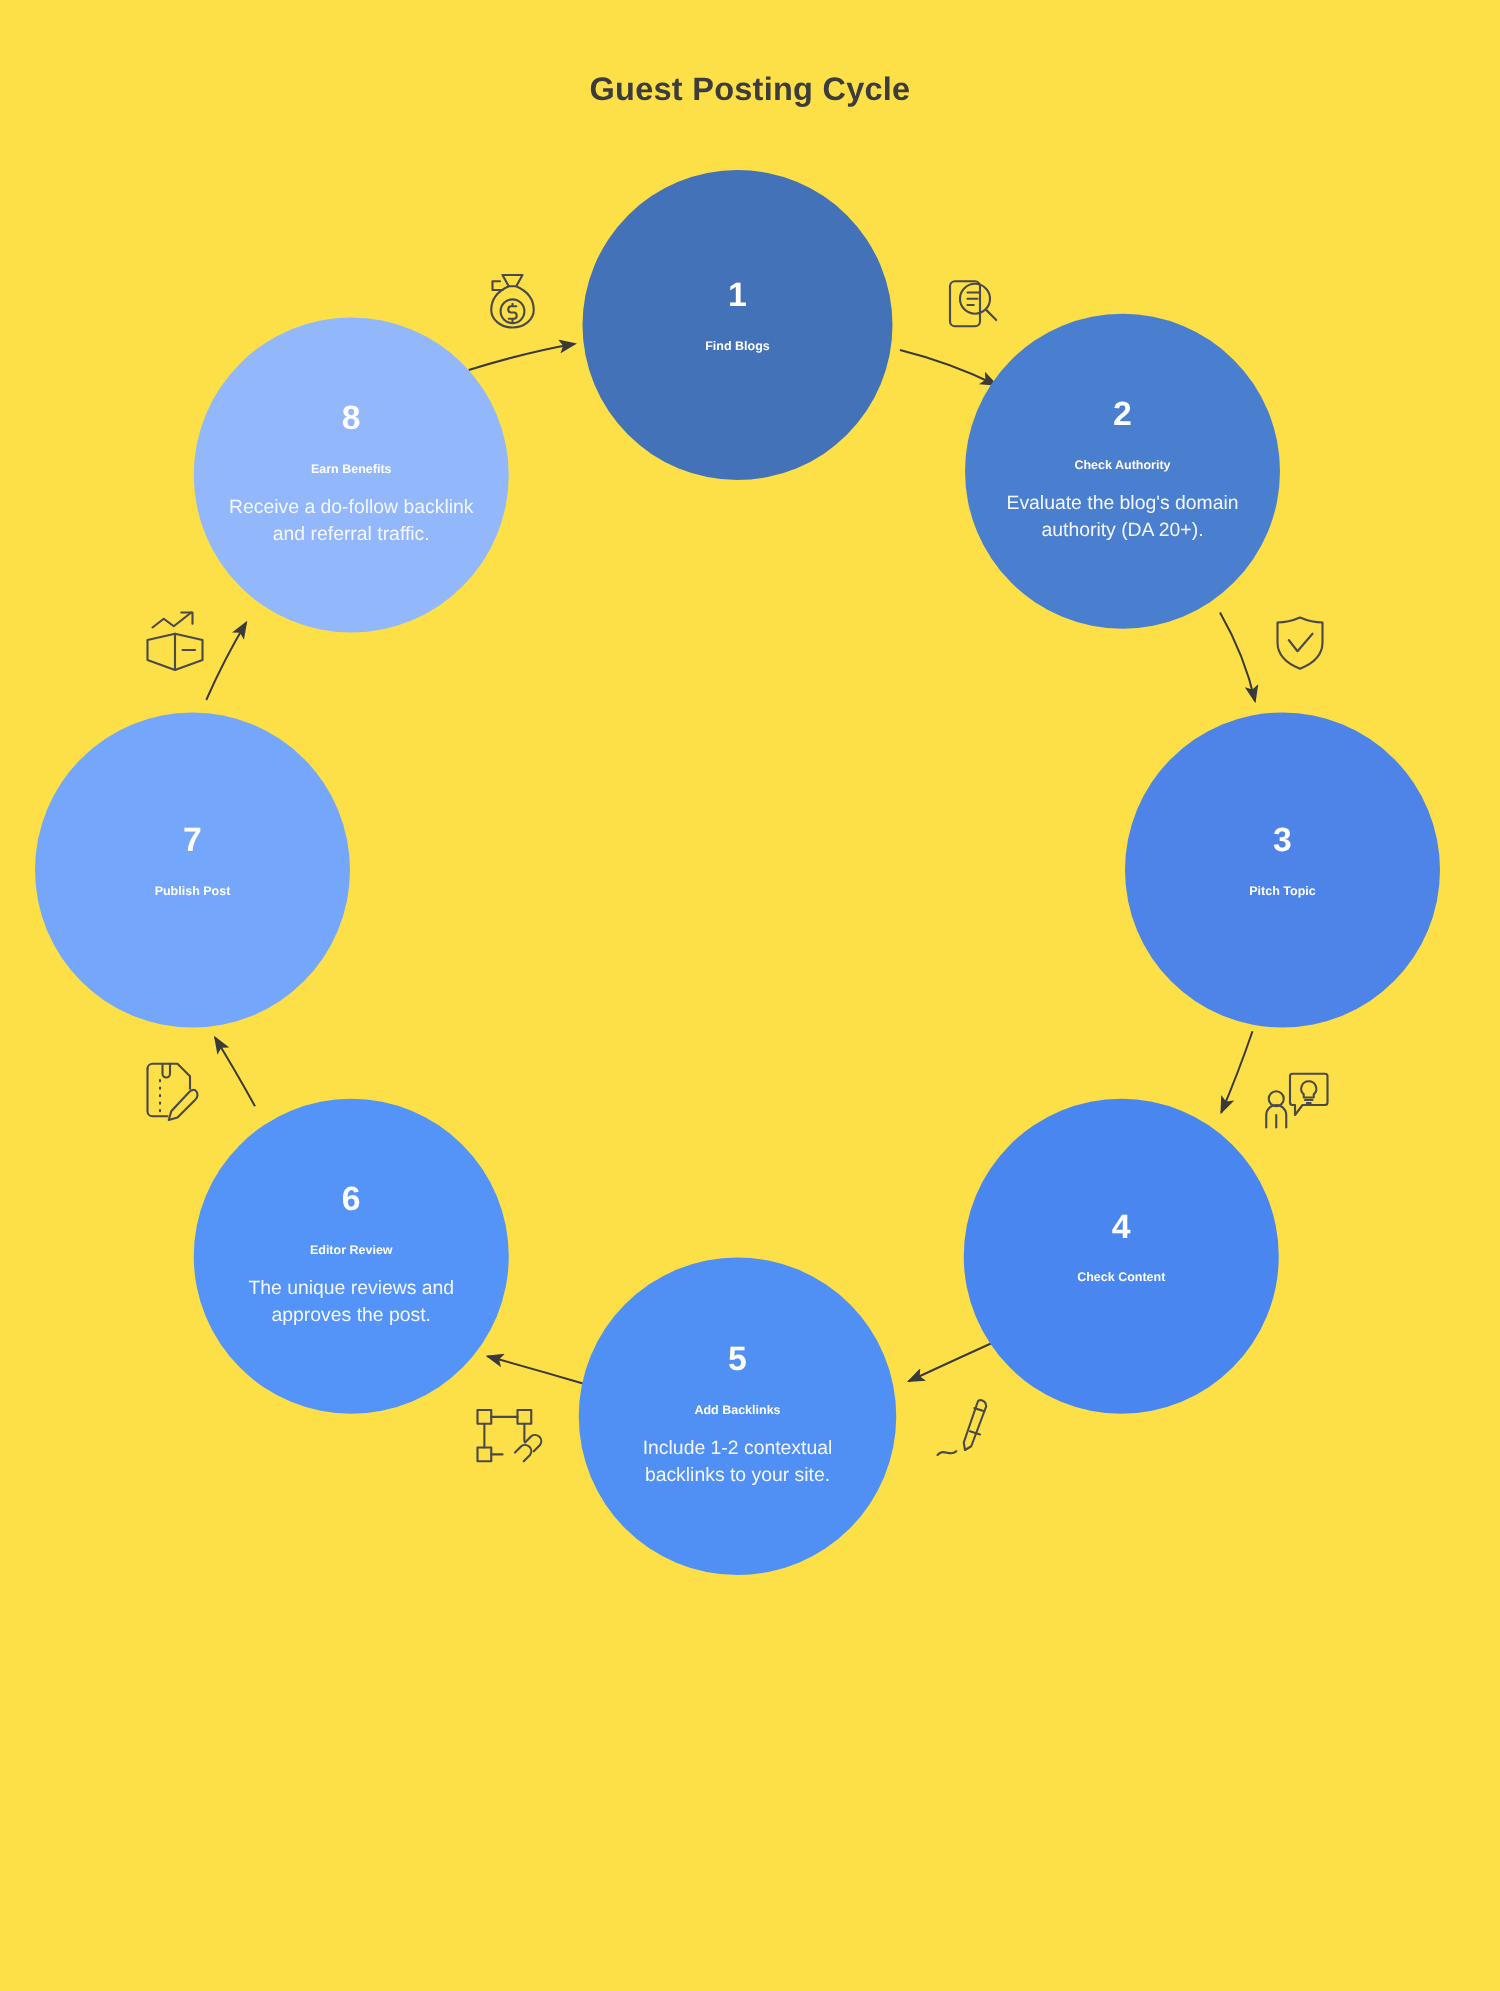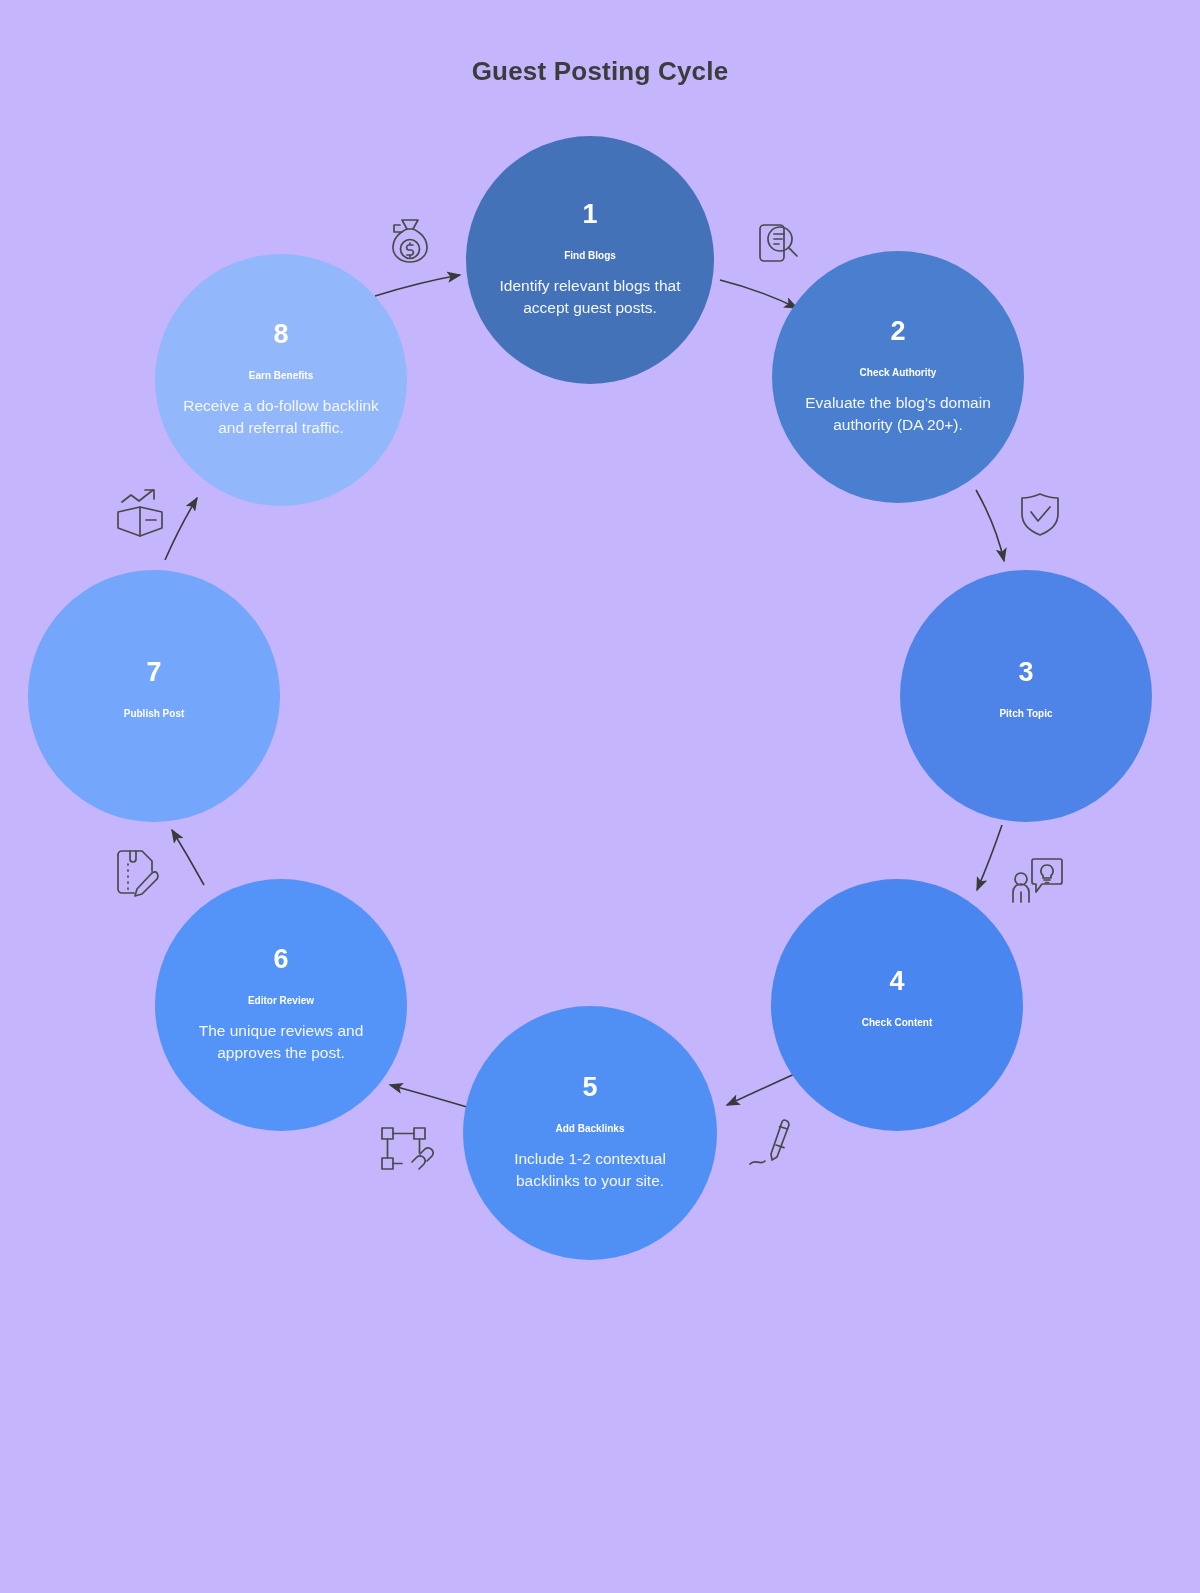--- a/index.html
+++ b/index.html
@@ -7,21 +7,21 @@
     width: 1200px;
     height: 1593px;
     background: #f5f5f5;
     font-family: "Liberation Sans", sans-serif;
     overflow: hidden;
   }
   #stage {
     position: relative;
     width: 1200px;
     height: 1593px;
-    background: #c4b5fd;
+    background: #fde047;
   }
   #title {
     position: absolute;
     top: 56px;
     left: 0;
     width: 1200px;
     text-align: center;
     font-size: 26px;
     font-weight: bold;
     color: #3c3c3c;
@@ -90,21 +90,20 @@
         <path d="M 810 1067 Q 770 1085 727 1105"></path>
         <path d="M 467 1107 Q 430 1096 390 1085"></path>
         <path d="M 204 885 Q 188 856 172 830"></path>
         <path d="M 165 560 Q 180 526 197 498"></path>
       </g>
   </svg>
 
   <div class="node" style="width: 248px; height: 248px; left: 466px; top: 136px; background: rgb(68, 114, 184);">
     <div class="node-num">1</div>
     <div class="node-title">Find Blogs</div>
-    <div class="node-desc">Identify relevant blogs that accept guest posts.</div>
   </div>
 
   <div class="node" style="width: 252px; height: 252px; left: 772px; top: 251px; background: rgb(74, 127, 208);">
     <div class="node-num">2</div>
     <div class="node-title">Check Authority</div>
     <div class="node-desc">Evaluate the blog's domain authority (DA 20+).</div>
   </div>
 
   <div class="node" style="width: 252px; height: 252px; left: 900px; top: 570px; background: rgb(78, 132, 232);">
     <div class="node-num">3</div>

